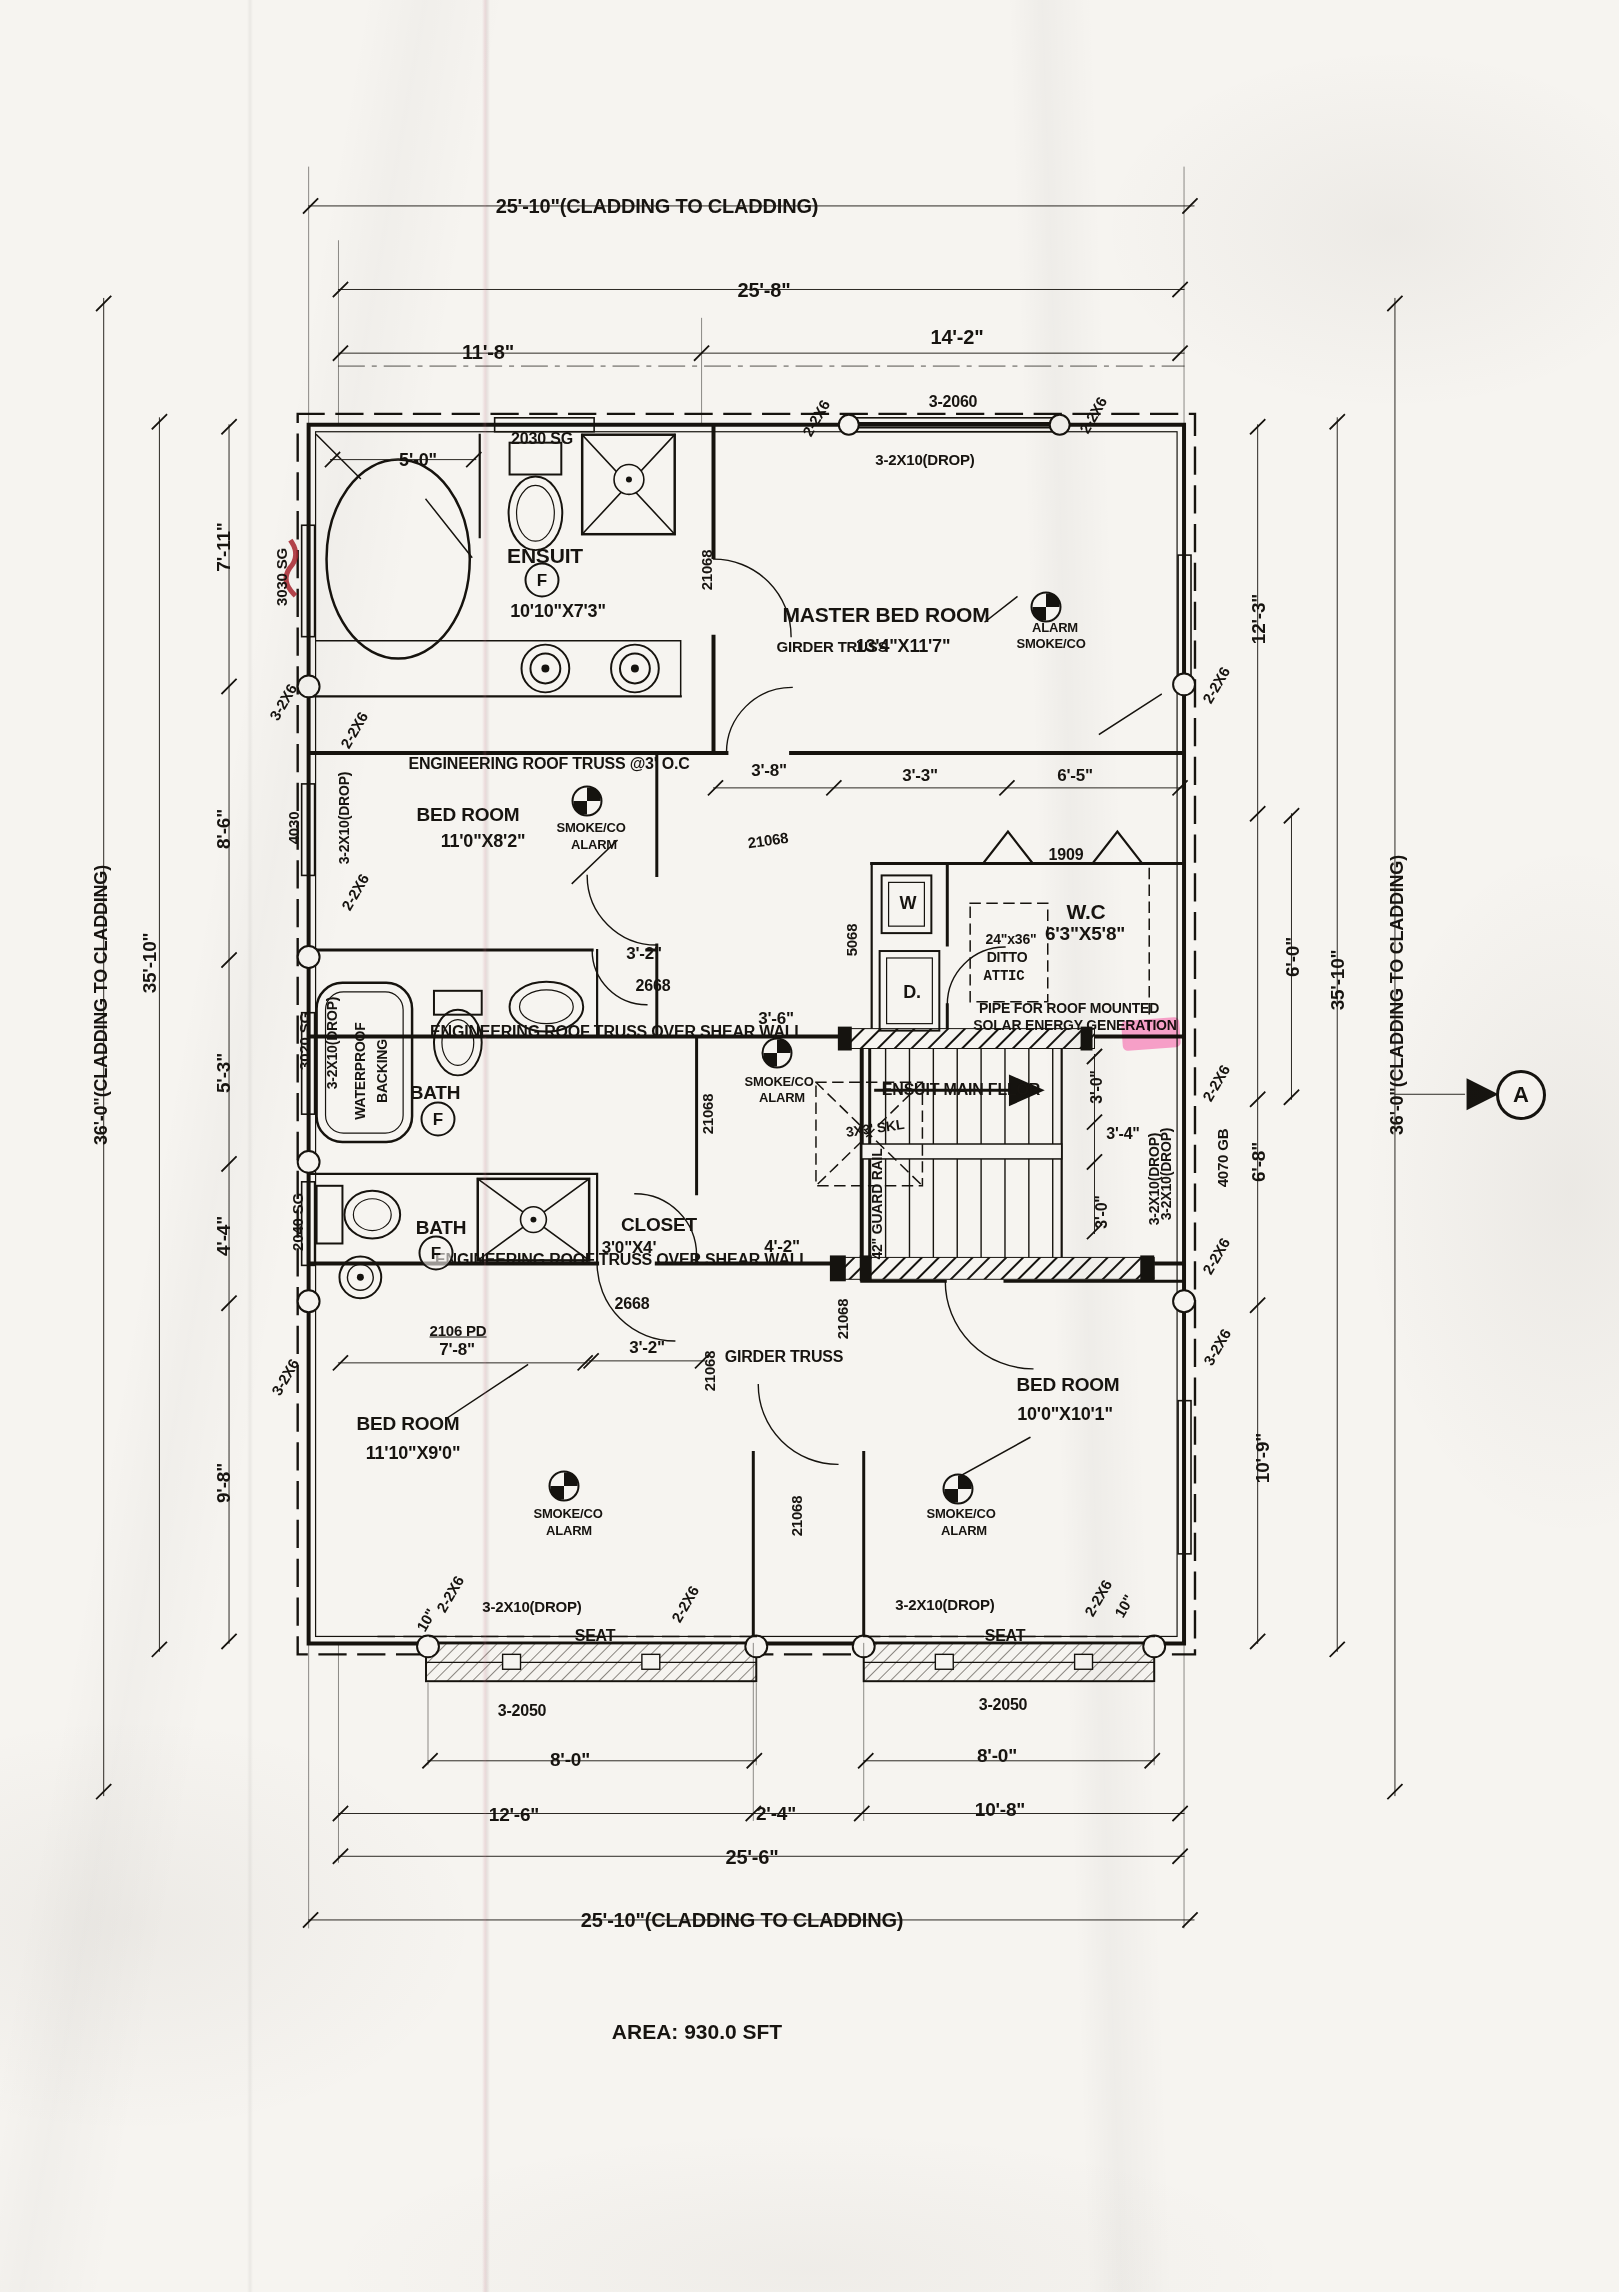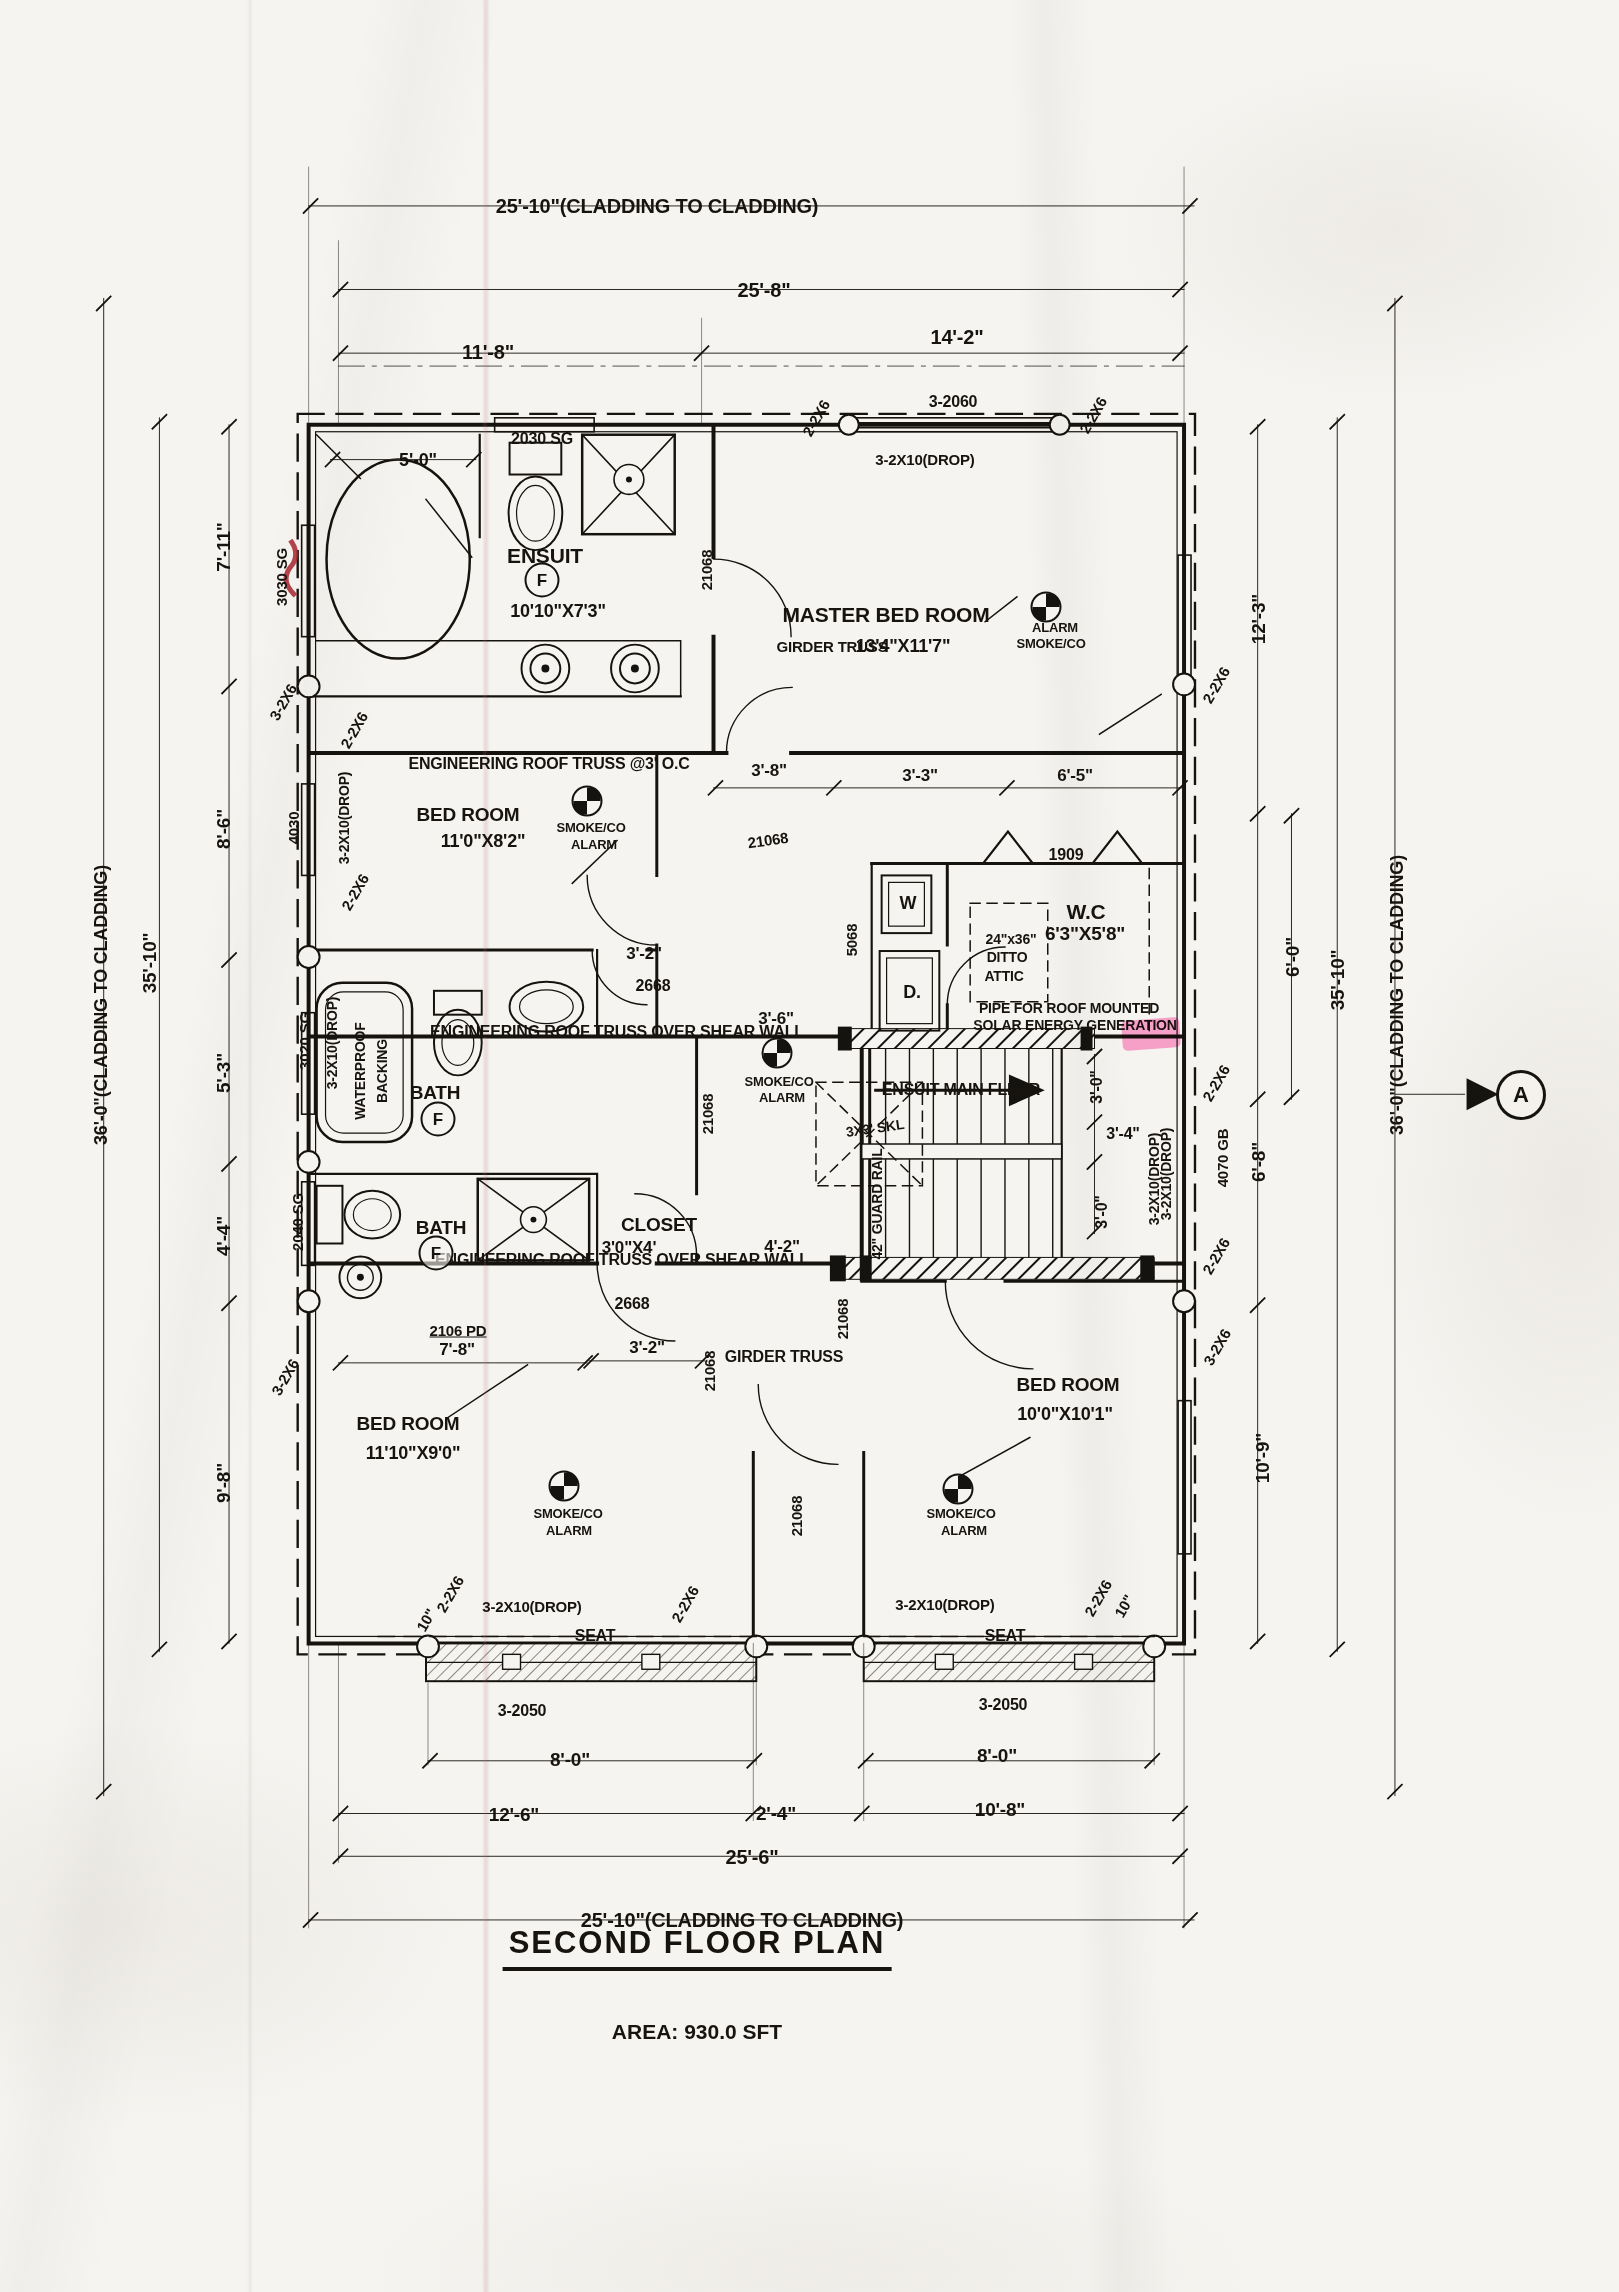--- a/index.html
+++ b/index.html
@@ -272,21 +272,21 @@
       <span class="lbl" style="left: 1066px; top: 855px; font-size: 16px; transform: translate(-50%, -50%) rotate(0deg);">1909</span>
       <span class="lbl" style="left: 851px; top: 940px; font-size: 15px; transform: translate(-50%, -50%) rotate(-90deg);">5068</span>
       <span class="lbl" style="left: 644px; top: 953px; font-size: 17px; transform: translate(-50%, -50%) rotate(0deg);">3'-2"</span>
       <span class="lbl" style="left: 653px; top: 986px; font-size: 16px; transform: translate(-50%, -50%) rotate(0deg);">2668</span>
       <span class="lbl" style="left: 908px; top: 903px; font-size: 18px; transform: translate(-50%, -50%) rotate(0deg);">W</span>
       <span class="lbl" style="left: 912px; top: 992px; font-size: 18px; transform: translate(-50%, -50%) rotate(0deg);">D.</span>
       <span class="lbl" style="left: 1086px; top: 911px; font-size: 21px; transform: translate(-50%, -50%) rotate(0deg);">W.C</span>
       <span class="lbl" style="left: 1085px; top: 933px; font-size: 19px; transform: translate(-50%, -50%) rotate(0deg);">6'3"X5'8"</span>
       <span class="lbl" style="left: 1011px; top: 939px; font-size: 14px; transform: translate(-50%, -50%) rotate(0deg);">24"x36"</span>
       <span class="lbl" style="left: 1007px; top: 957px; font-size: 14px; transform: translate(-50%, -50%) rotate(0deg);">DITTO</span>
-      <span class="lbl" style="left: 1004px; top: 976px; font-size: 14px; transform: translate(-50%, -50%) rotate(0deg);">ATTIC</span>
+      <span class="lbl" style="left: 1004px; top: 976px; font-size: 14px; transform: translate(-50%, -50%) rotate(0deg); font-family: Liberation Mono, monospace;">ATTIC</span>
       <span class="lbl" style="left: 1069px; top: 1008px; font-size: 14px; transform: translate(-50%, -50%) rotate(0deg);">PIPE FOR ROOF MOUNTED</span>
       <span class="lbl" style="left: 1075px; top: 1025px; font-size: 14px; transform: translate(-50%, -50%) rotate(0deg);">SOLAR ENERGY GENERATION</span>
       <span class="lbl" style="left: 776px; top: 1018px; font-size: 17px; transform: translate(-50%, -50%) rotate(0deg);">3'-6"</span>
       <span class="lbl" style="left: 617px; top: 1032px; font-size: 16px; transform: translate(-50%, -50%) rotate(0deg);">ENGINEERING ROOF TRUSS OVER SHEAR WALL</span>
       <span class="lbl" style="left: 779px; top: 1081px; font-size: 13px; transform: translate(-50%, -50%) rotate(0deg);">SMOKE/CO</span>
       <span class="lbl" style="left: 782px; top: 1097px; font-size: 13px; transform: translate(-50%, -50%) rotate(0deg);">ALARM</span>
       <span class="lbl" style="left: 435px; top: 1092px; font-size: 19px; transform: translate(-50%, -50%) rotate(0deg);">BATH</span>
       <span class="lbl" style="left: 707px; top: 1114px; font-size: 15px; transform: translate(-50%, -50%) rotate(-90deg);">21068</span>
       <span class="lbl" style="left: 961px; top: 1090px; font-size: 16px; transform: translate(-50%, -50%) rotate(0deg);">ENSUIT MAIN FLLOR</span>
       <span class="lbl" style="left: 875px; top: 1128px; font-size: 14px; transform: translate(-50%, -50%) rotate(-8deg);">3X3' SKL</span>
@@ -334,16 +334,15 @@
       <div class="icon smoke-icon" style="left: 587px; top: 801px;"></div>
       <div class="icon smoke-icon" style="left: 777px; top: 1053px;"></div>
       <div class="icon smoke-icon" style="left: 564px; top: 1486px;"></div>
       <div class="icon smoke-icon" style="left: 958px; top: 1489px;"></div>
       <div class="icon fan-icon" style="left: 542px; top: 580px;">F</div>
       <div class="icon fan-icon" style="left: 438px; top: 1119px;">F</div>
       <div class="icon fan-icon" style="left: 436px; top: 1253px;">F</div>
     </div>
 
   <div id="section-marker" style="left: 1521px; top: 1095px;">A</div>
-  <div id="plan-title">SECOND FLOOR PLAN</div>
   <div id="area-note">AREA: 930.0 SFT</div>
 </div>
 
 
 </body></html>

